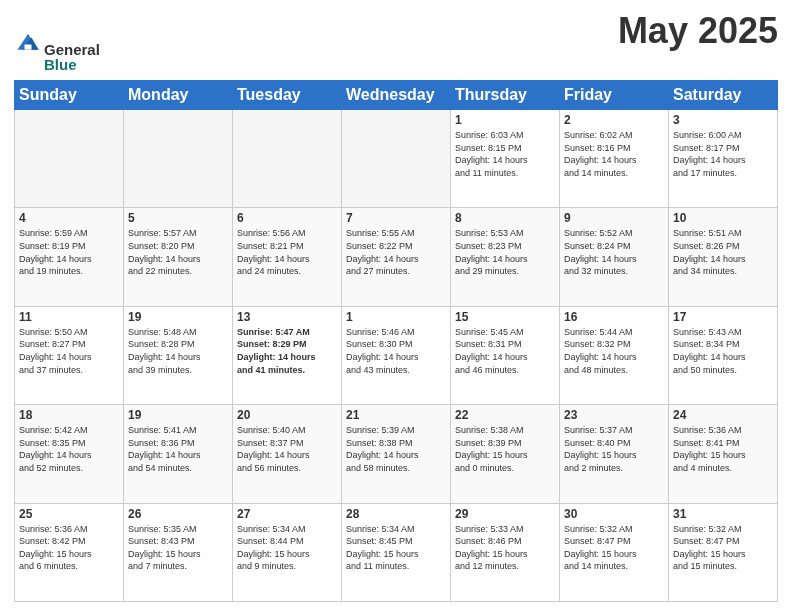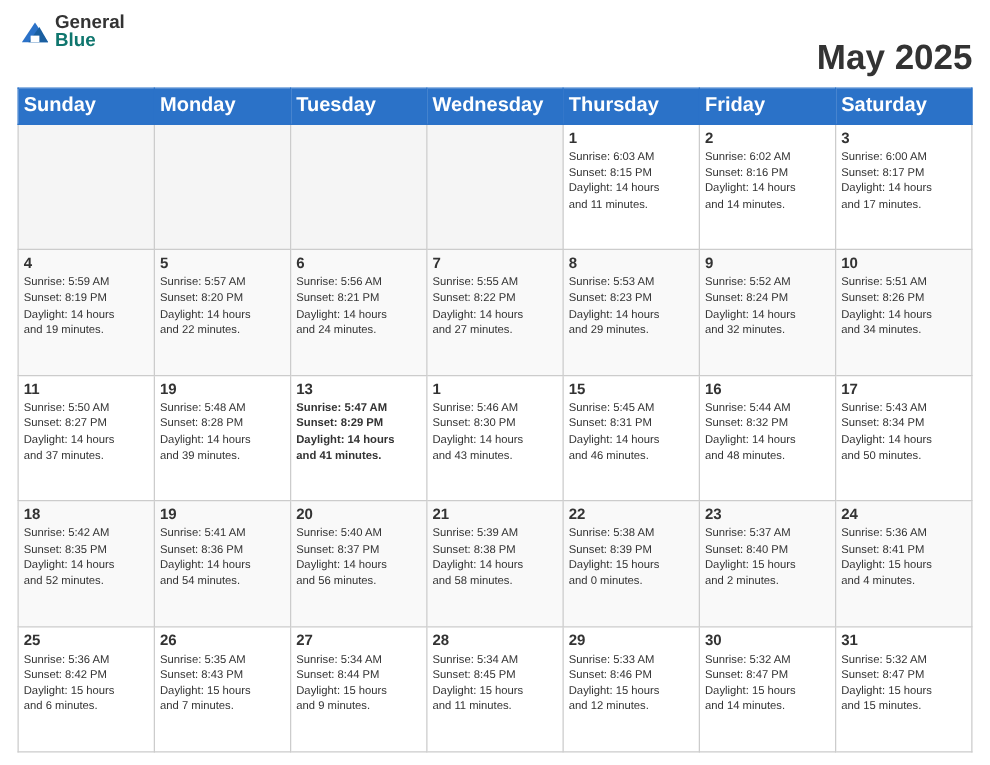--- a/index.html
+++ b/index.html
@@ -29,39 +29,39 @@
     }
     .logo-text {
       display: flex;
       flex-direction: column;
       line-height: 1;
     }
     .logo-general {
       font-size: 15px;
       font-weight: bold;
       color: #333;
+      margin-top: 32px;
     }
     .logo-blue {
       font-size: 15px;
       font-weight: bold;
       color: #0f766e;
     }
     .logo-icon {
       width: 28px;
       height: 28px;
       margin-right: 2px;
     }
     .title-section {
       text-align: right;
     }
     .month-title {
-      font-size: 28px;
-      font-weight: bold;
-      color: #333;
-      margin-top: 20px;
+      font-size: 36px;
+      font-weight: bold;
+      color: #333;
     }
     .location {
       font-size: 13px;
       color: #333;
     }
     .calendar {
       flex: 1;
       border: 1px solid #ccc;
       border-collapse: collapse;
       width: 100%;

